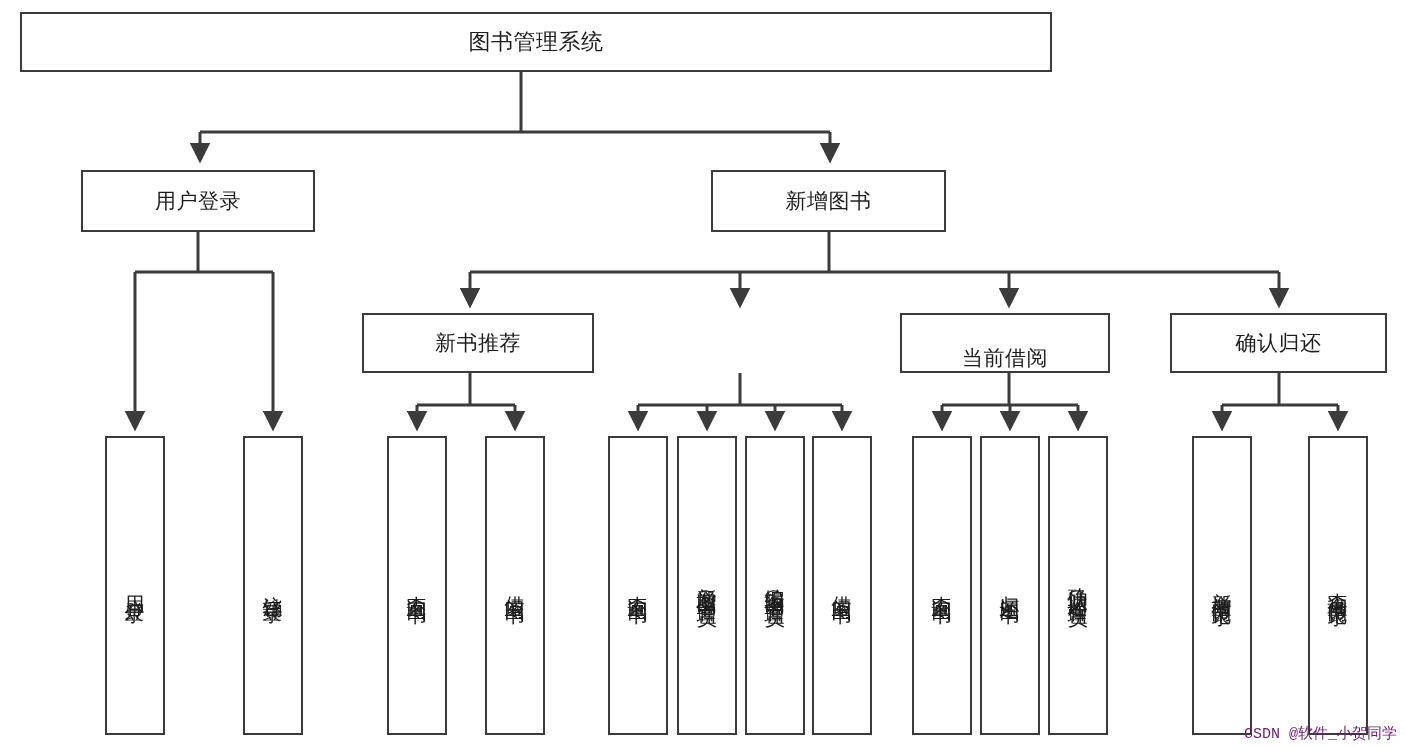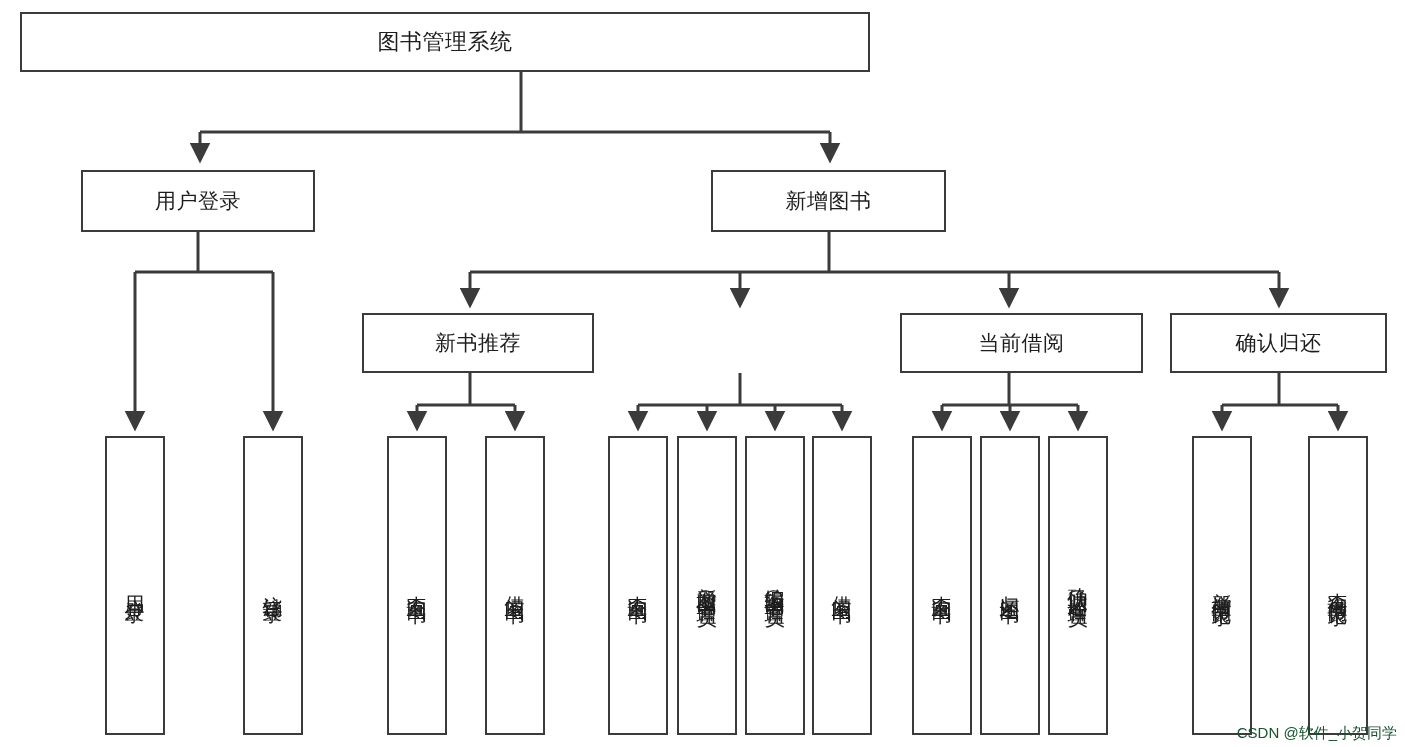--- a/index.html
+++ b/index.html
@@ -62,24 +62,24 @@
     letter-spacing: 3px;
     line-height: 1;
     white-space: nowrap;
     max-height: 268px;
   }
   #watermark {
     position: absolute;
     right: 8px;
     bottom: 4px;
     font-size: 15px;
-    color: #14532d;
+    color: #701a75;
     z-index: 5;
     white-space: nowrap;
-    font-family: Liberation Sans, sans-serif;
+    font-family: Liberation Mono, monospace;
   }
 </style>
 </head>
 <body>
 
 <div id="canvas">
 
   <svg id="edges" viewBox="0 0 1405 747" xmlns="http://www.w3.org/2000/svg">
     <defs>
       <marker id="arrow" viewBox="0 0 12 12" refX="10" refY="6" markerWidth="7" markerHeight="7" orient="auto-start-reverse">
@@ -123,35 +123,35 @@
       <path d="M 1010 405 L 1010 428" marker-end="url(#arrow)"></path>
       <path d="M 1078 405 L 1078 428" marker-end="url(#arrow)"></path>
 
       <path d="M 1279 373 L 1279 405"></path>
       <path d="M 1222 405 L 1338 405"></path>
       <path d="M 1222 405 L 1222 428" marker-end="url(#arrow)"></path>
       <path d="M 1338 405 L 1338 428" marker-end="url(#arrow)"></path>
     </g>
   </svg>
 
-  <div class="node h root" style="left:20px; top:12px; width:850px; height:60px;">
+  <div class="node h root" style="left:20px; top:12px; width:1032px; height:60px;">
     <span class="label">图书管理系统</span>
   </div>
 
   <div class="node h" style="left:81px; top:170px; width:234px; height:62px;">
     <span class="label">用户登录</span>
   </div>
   <div class="node h" style="left:711px; top:170px; width:235px; height:62px;">
     <span class="label">新增图书</span>
   </div>
 
   <div class="node h" style="left:362px; top:313px; width:232px; height:60px;">
     <span class="label">新书推荐</span>
   </div>
-  <div class="node h" style="left:900px; top:313px; width:243px; height:60px;">
+  <div class="node h" style="left:900px; top:313px; width:210px; height:60px;align-items:flex-end;">
     <span class="label">当前借阅</span>
   </div>
   <div class="node h" style="left:1170px; top:313px; width:217px; height:60px;">
     <span class="label">确认归还</span>
   </div>
 
   <div class="node v" style="left:105px; top:436px; width:60px; height:299px;">
     <span class="label">用户登录</span>
   </div>
   <div class="node v" style="left:243px; top:436px; width:60px; height:299px;">

